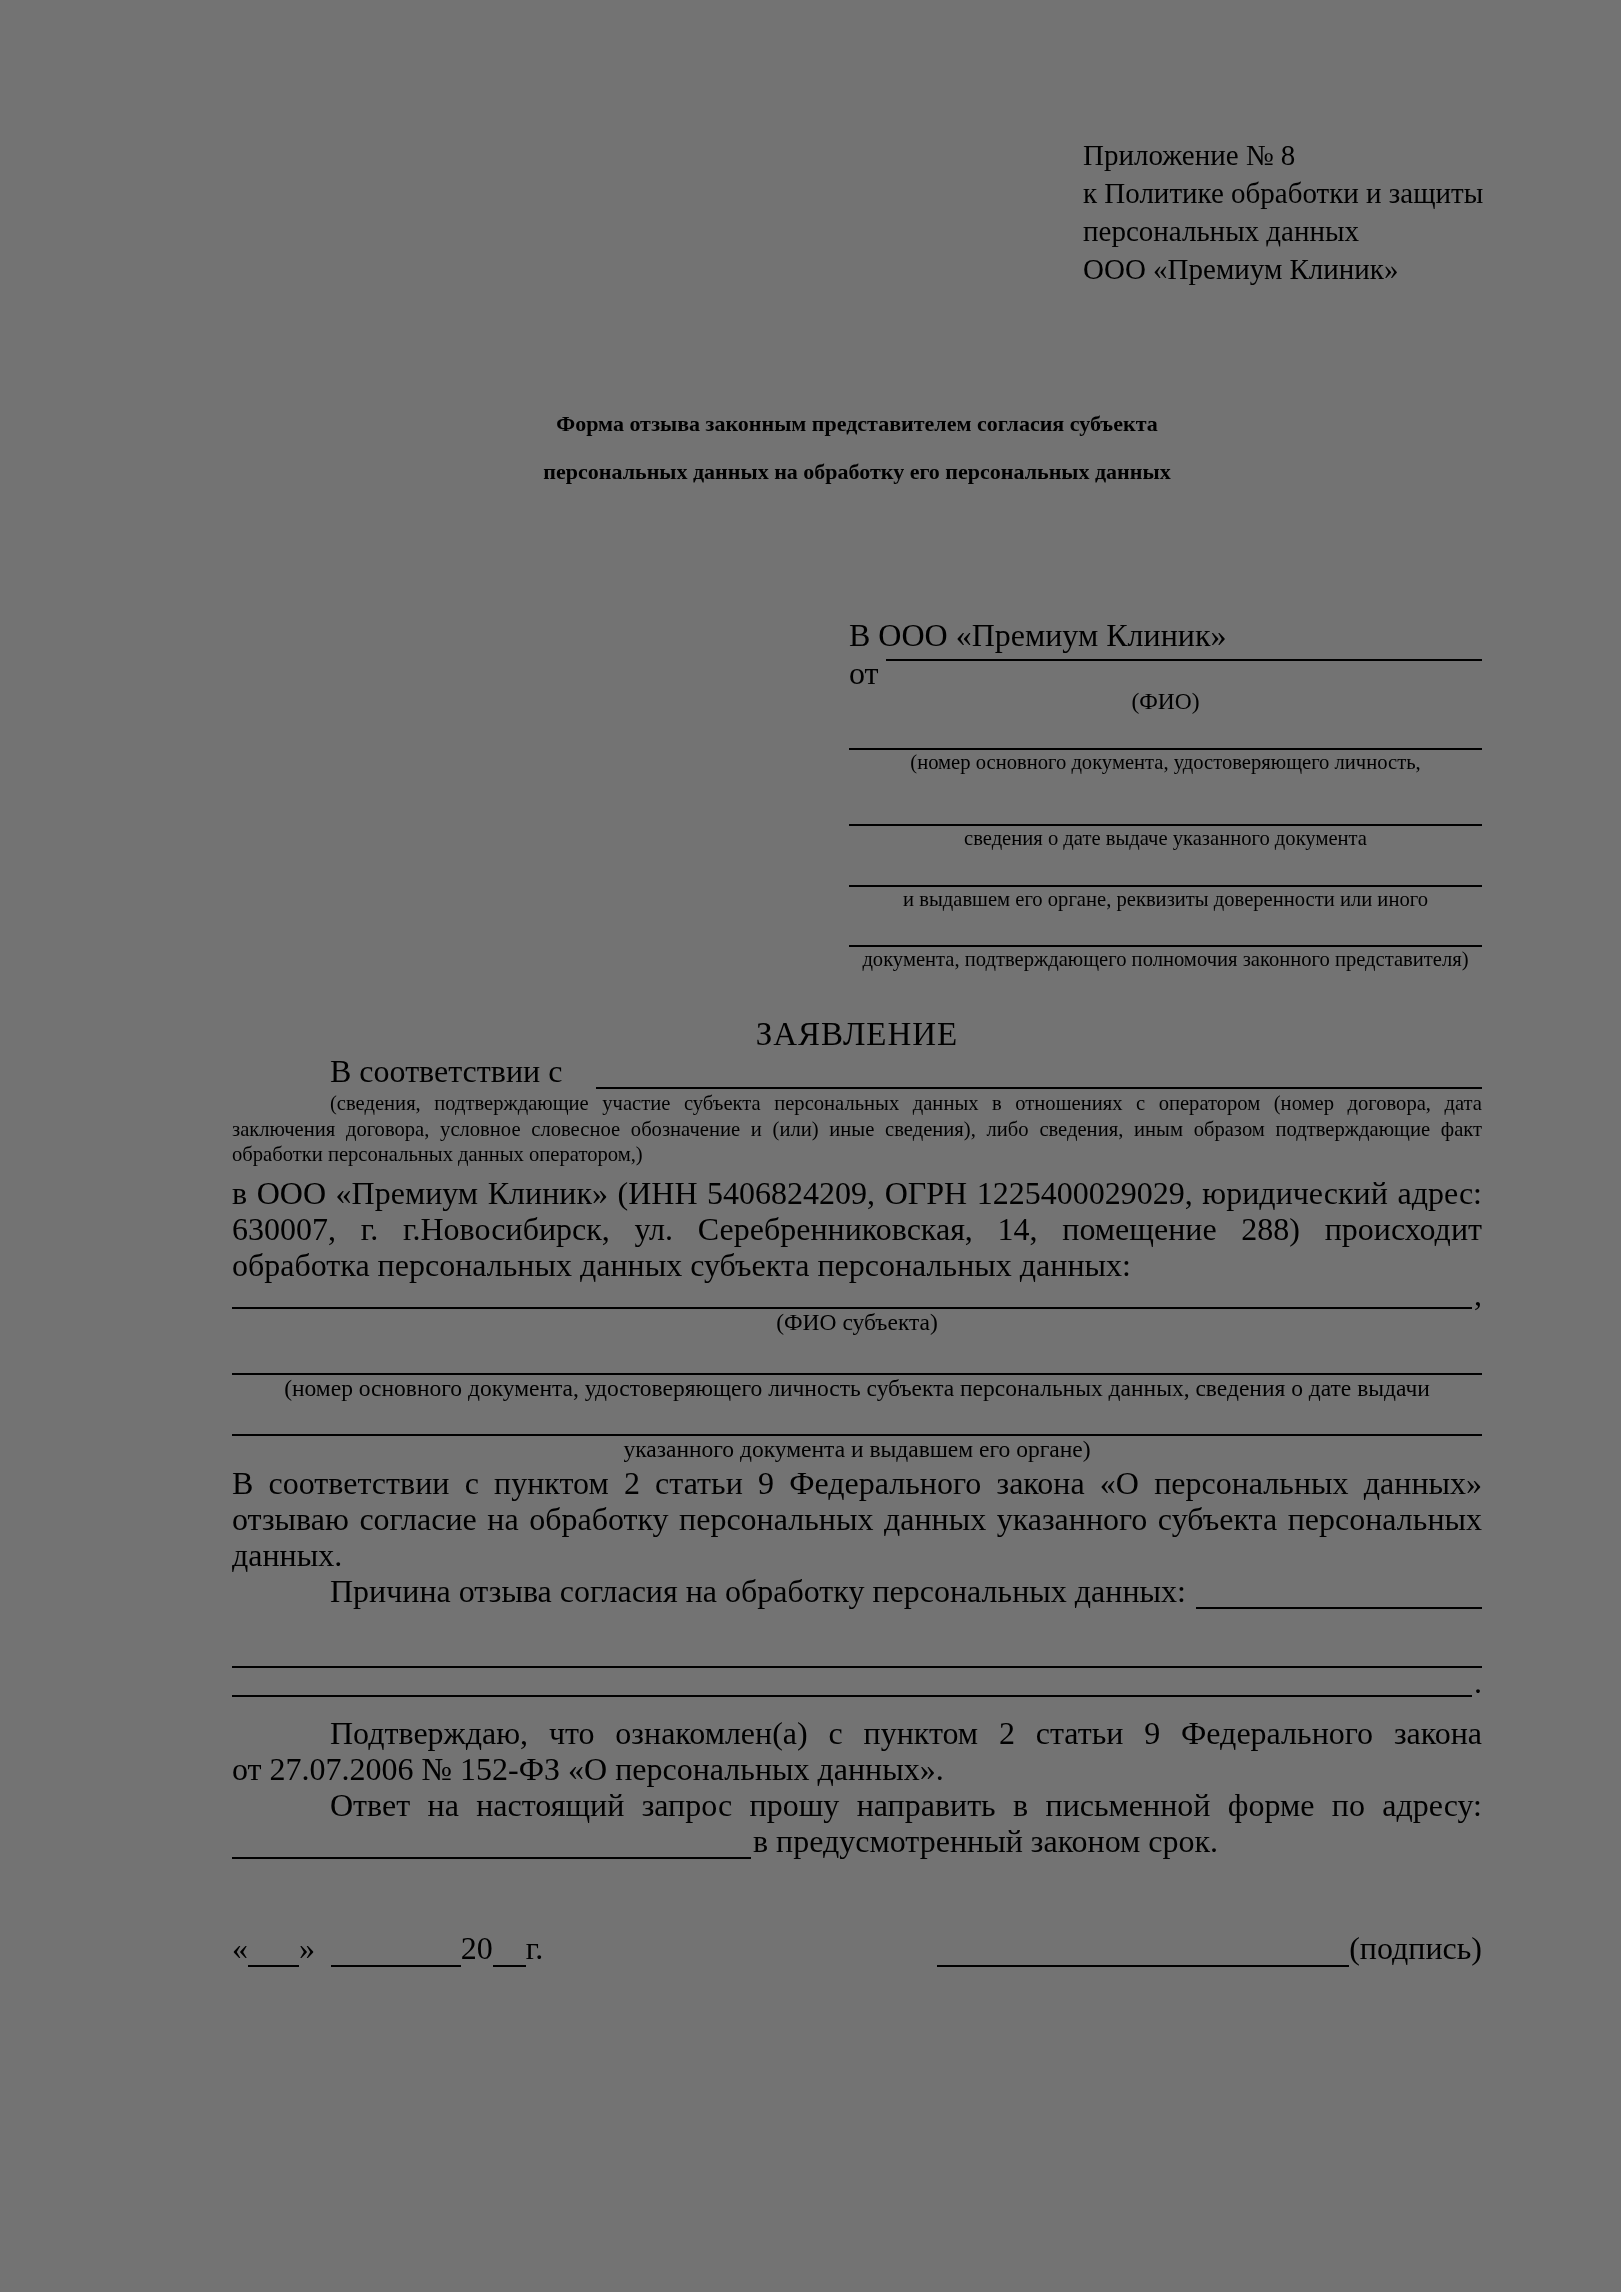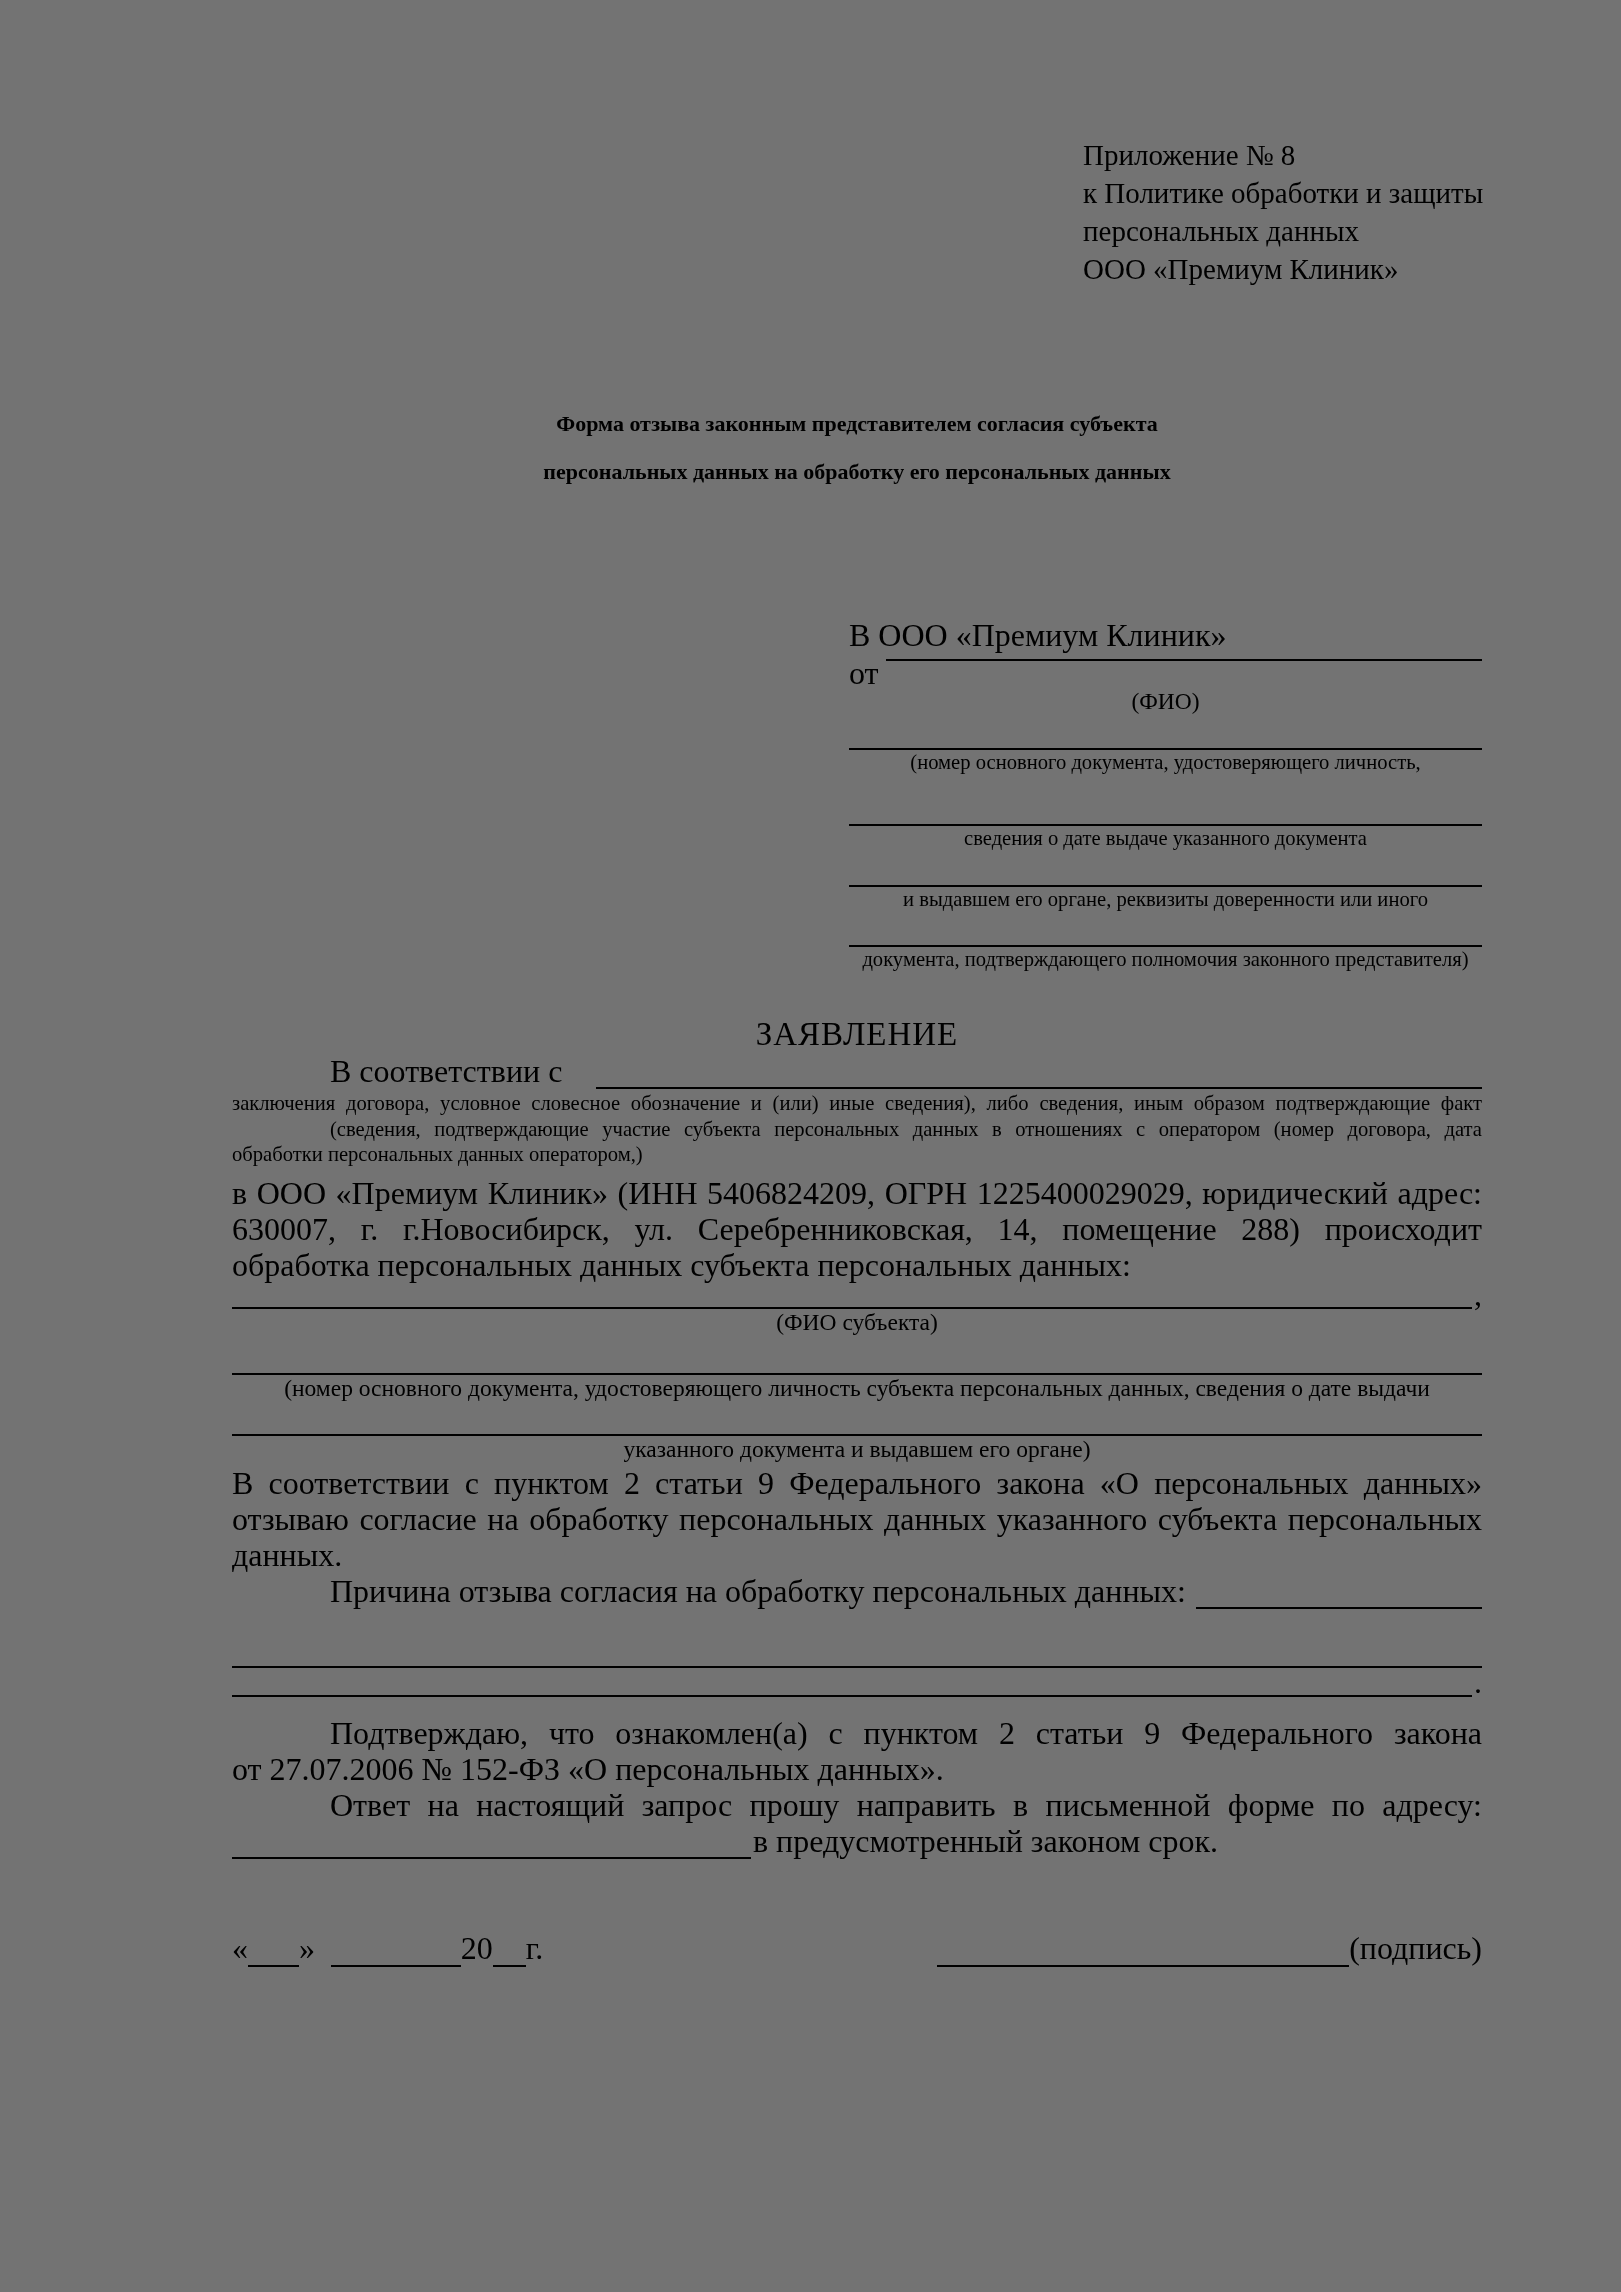--- a/index.html
+++ b/index.html
@@ -122,22 +122,22 @@
   <div class="zayavlenie">ЗАЯВЛЕНИЕ</div>
 
   <div class="main">
 
     <div class="flex-row accordance-row indent">
       <span class="lbl">В соответствии с</span>
       <span class="fill"></span>
     </div>
 
     <div class="small-caption">
+      <div class="jline first-indent">(сведения, подтверждающие участие субъекта персональных данных в отношениях с оператором (номер договора, дата</div>
       <div class="jline">заключения договора, условное словесное обозначение и (или) иные сведения), либо сведения, иным образом подтверждающие факт</div>
-      <div class="jline first-indent">(сведения, подтверждающие участие субъекта персональных данных в отношениях с оператором (номер договора, дата</div>
       <div class="jline-end">обработки персональных данных оператором,)</div>
     </div>
 
     <div class="para-operator">
       <div class="jline">в  ООО  «Премиум Клиник» (ИНН 5406824209, ОГРН 1225400029029, юридический адрес:</div>
       <div class="jline">630007,  г.  г.Новосибирск,  ул.  Серебренниковская,  14,  помещение  288)  происходит</div>
       <div class="jline-end">обработка персональных данных субъекта персональных данных:</div>
     </div>
 
     <div class="flex-row blank-comma">

